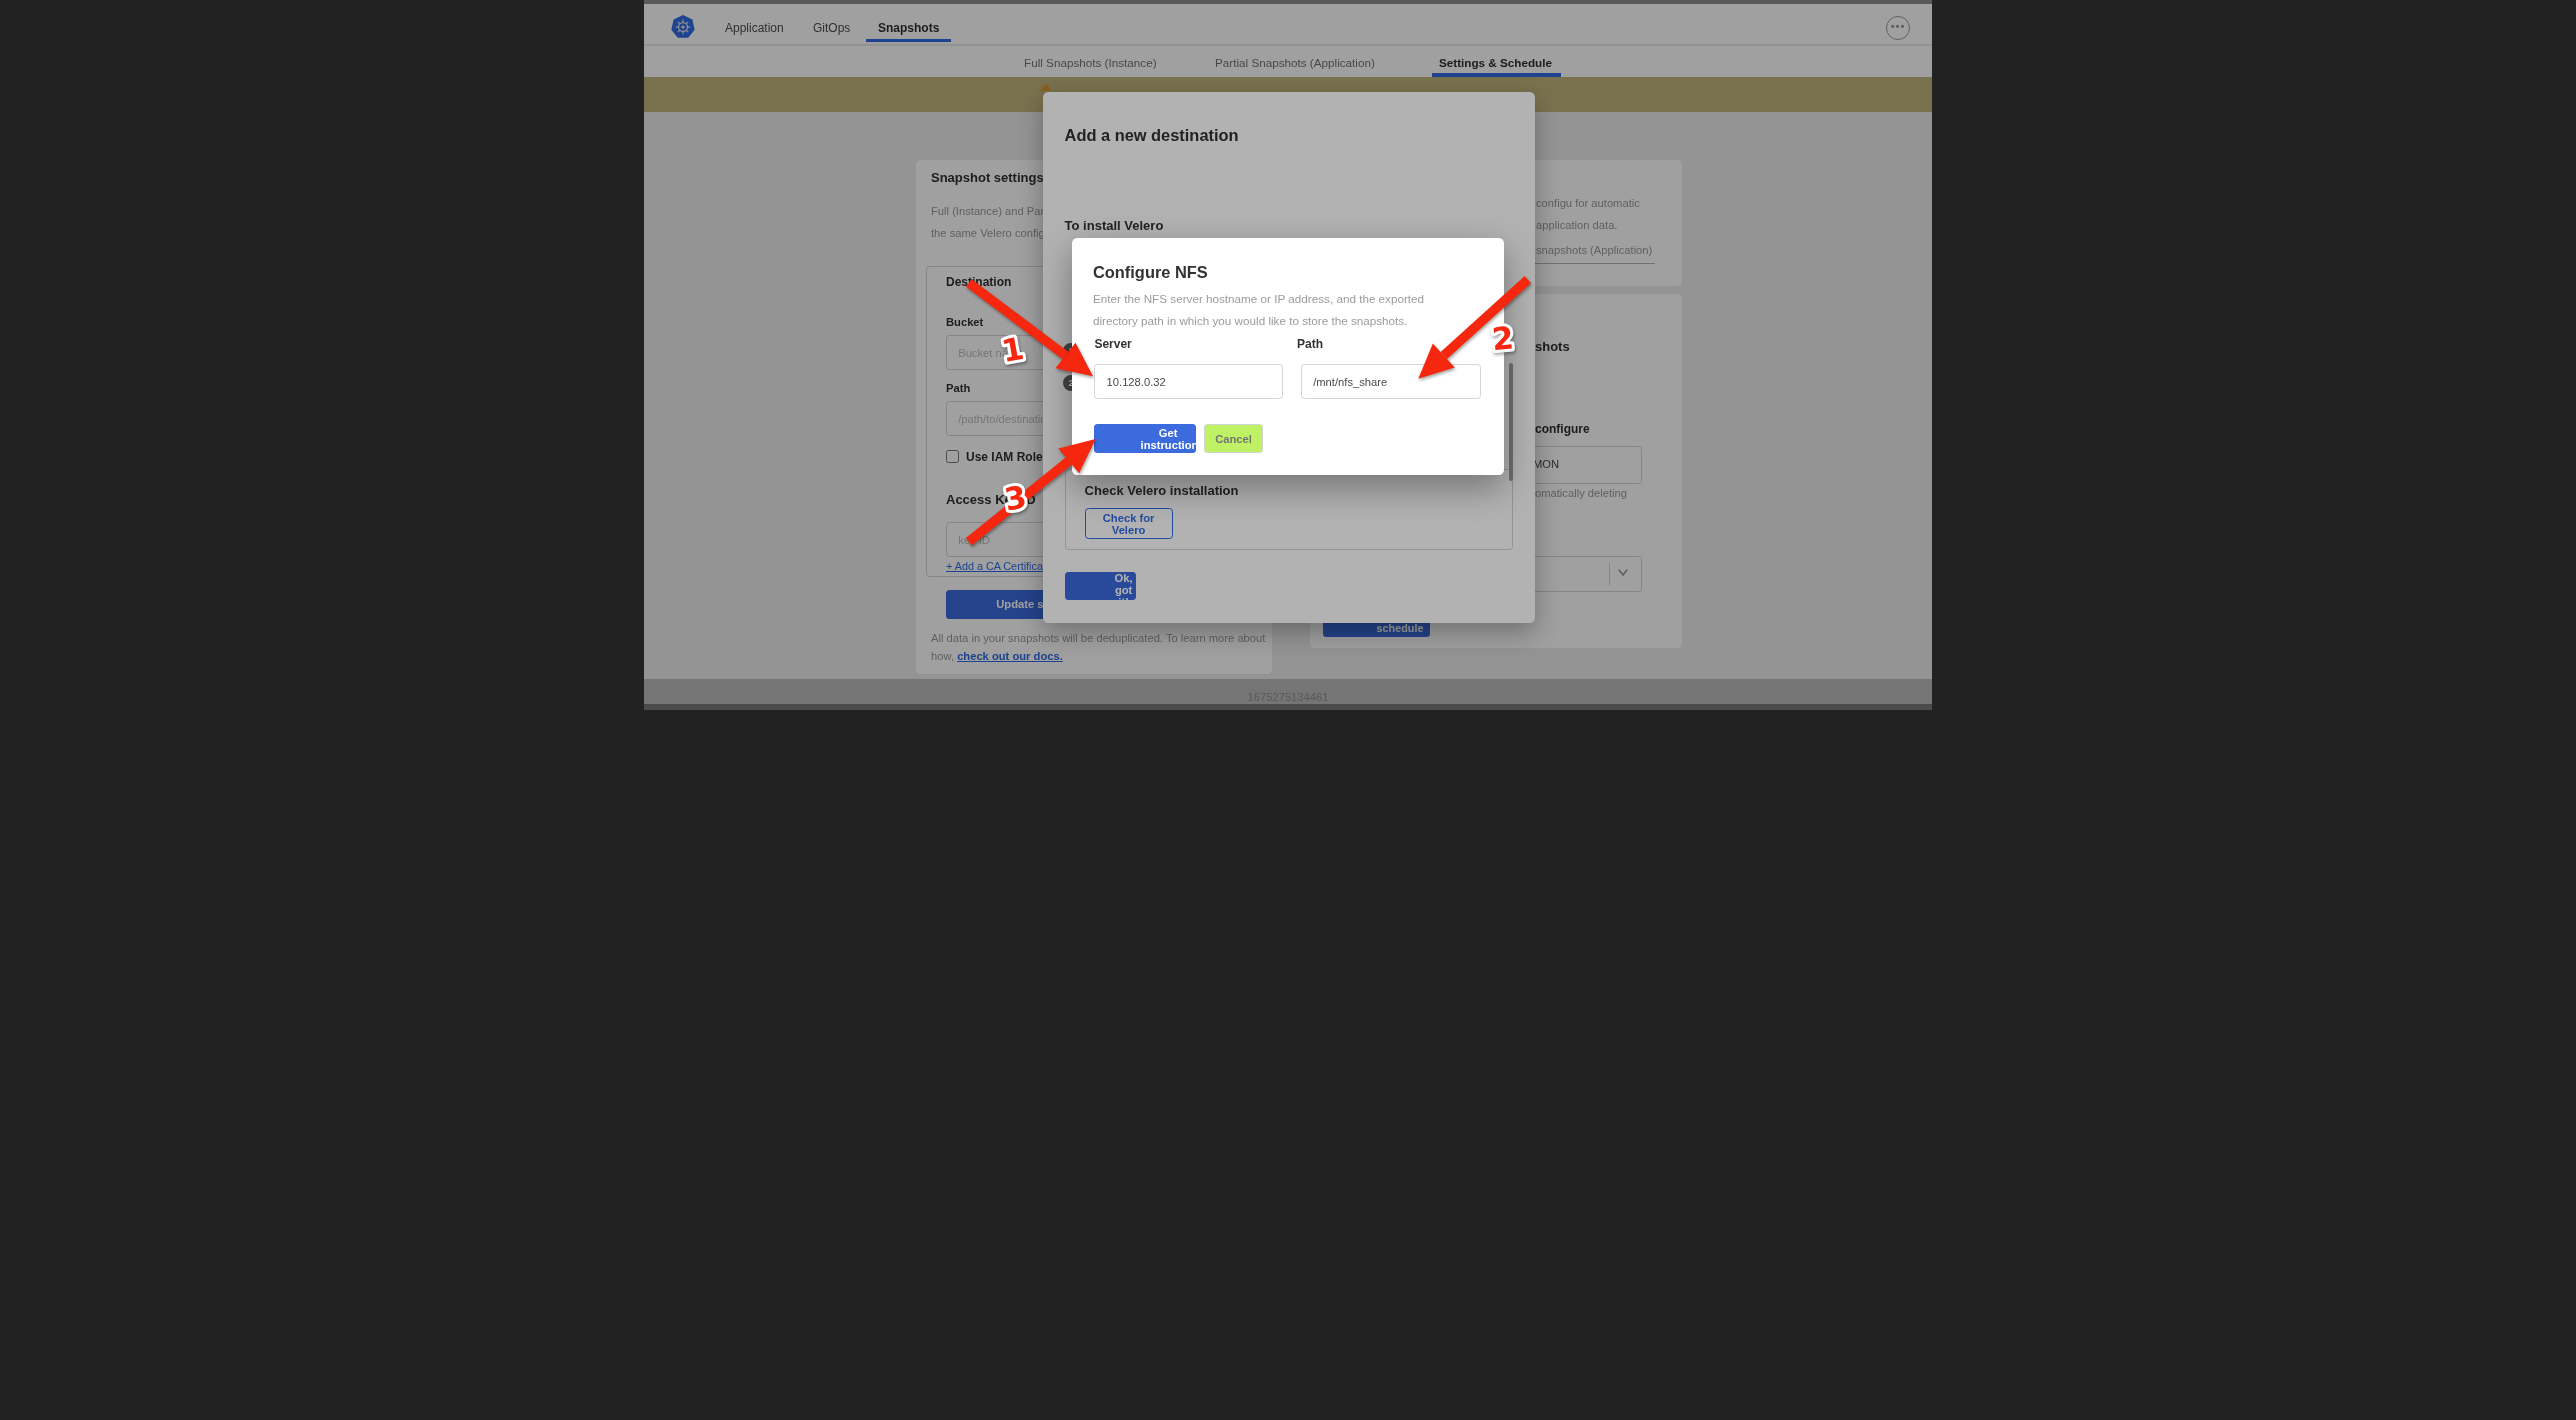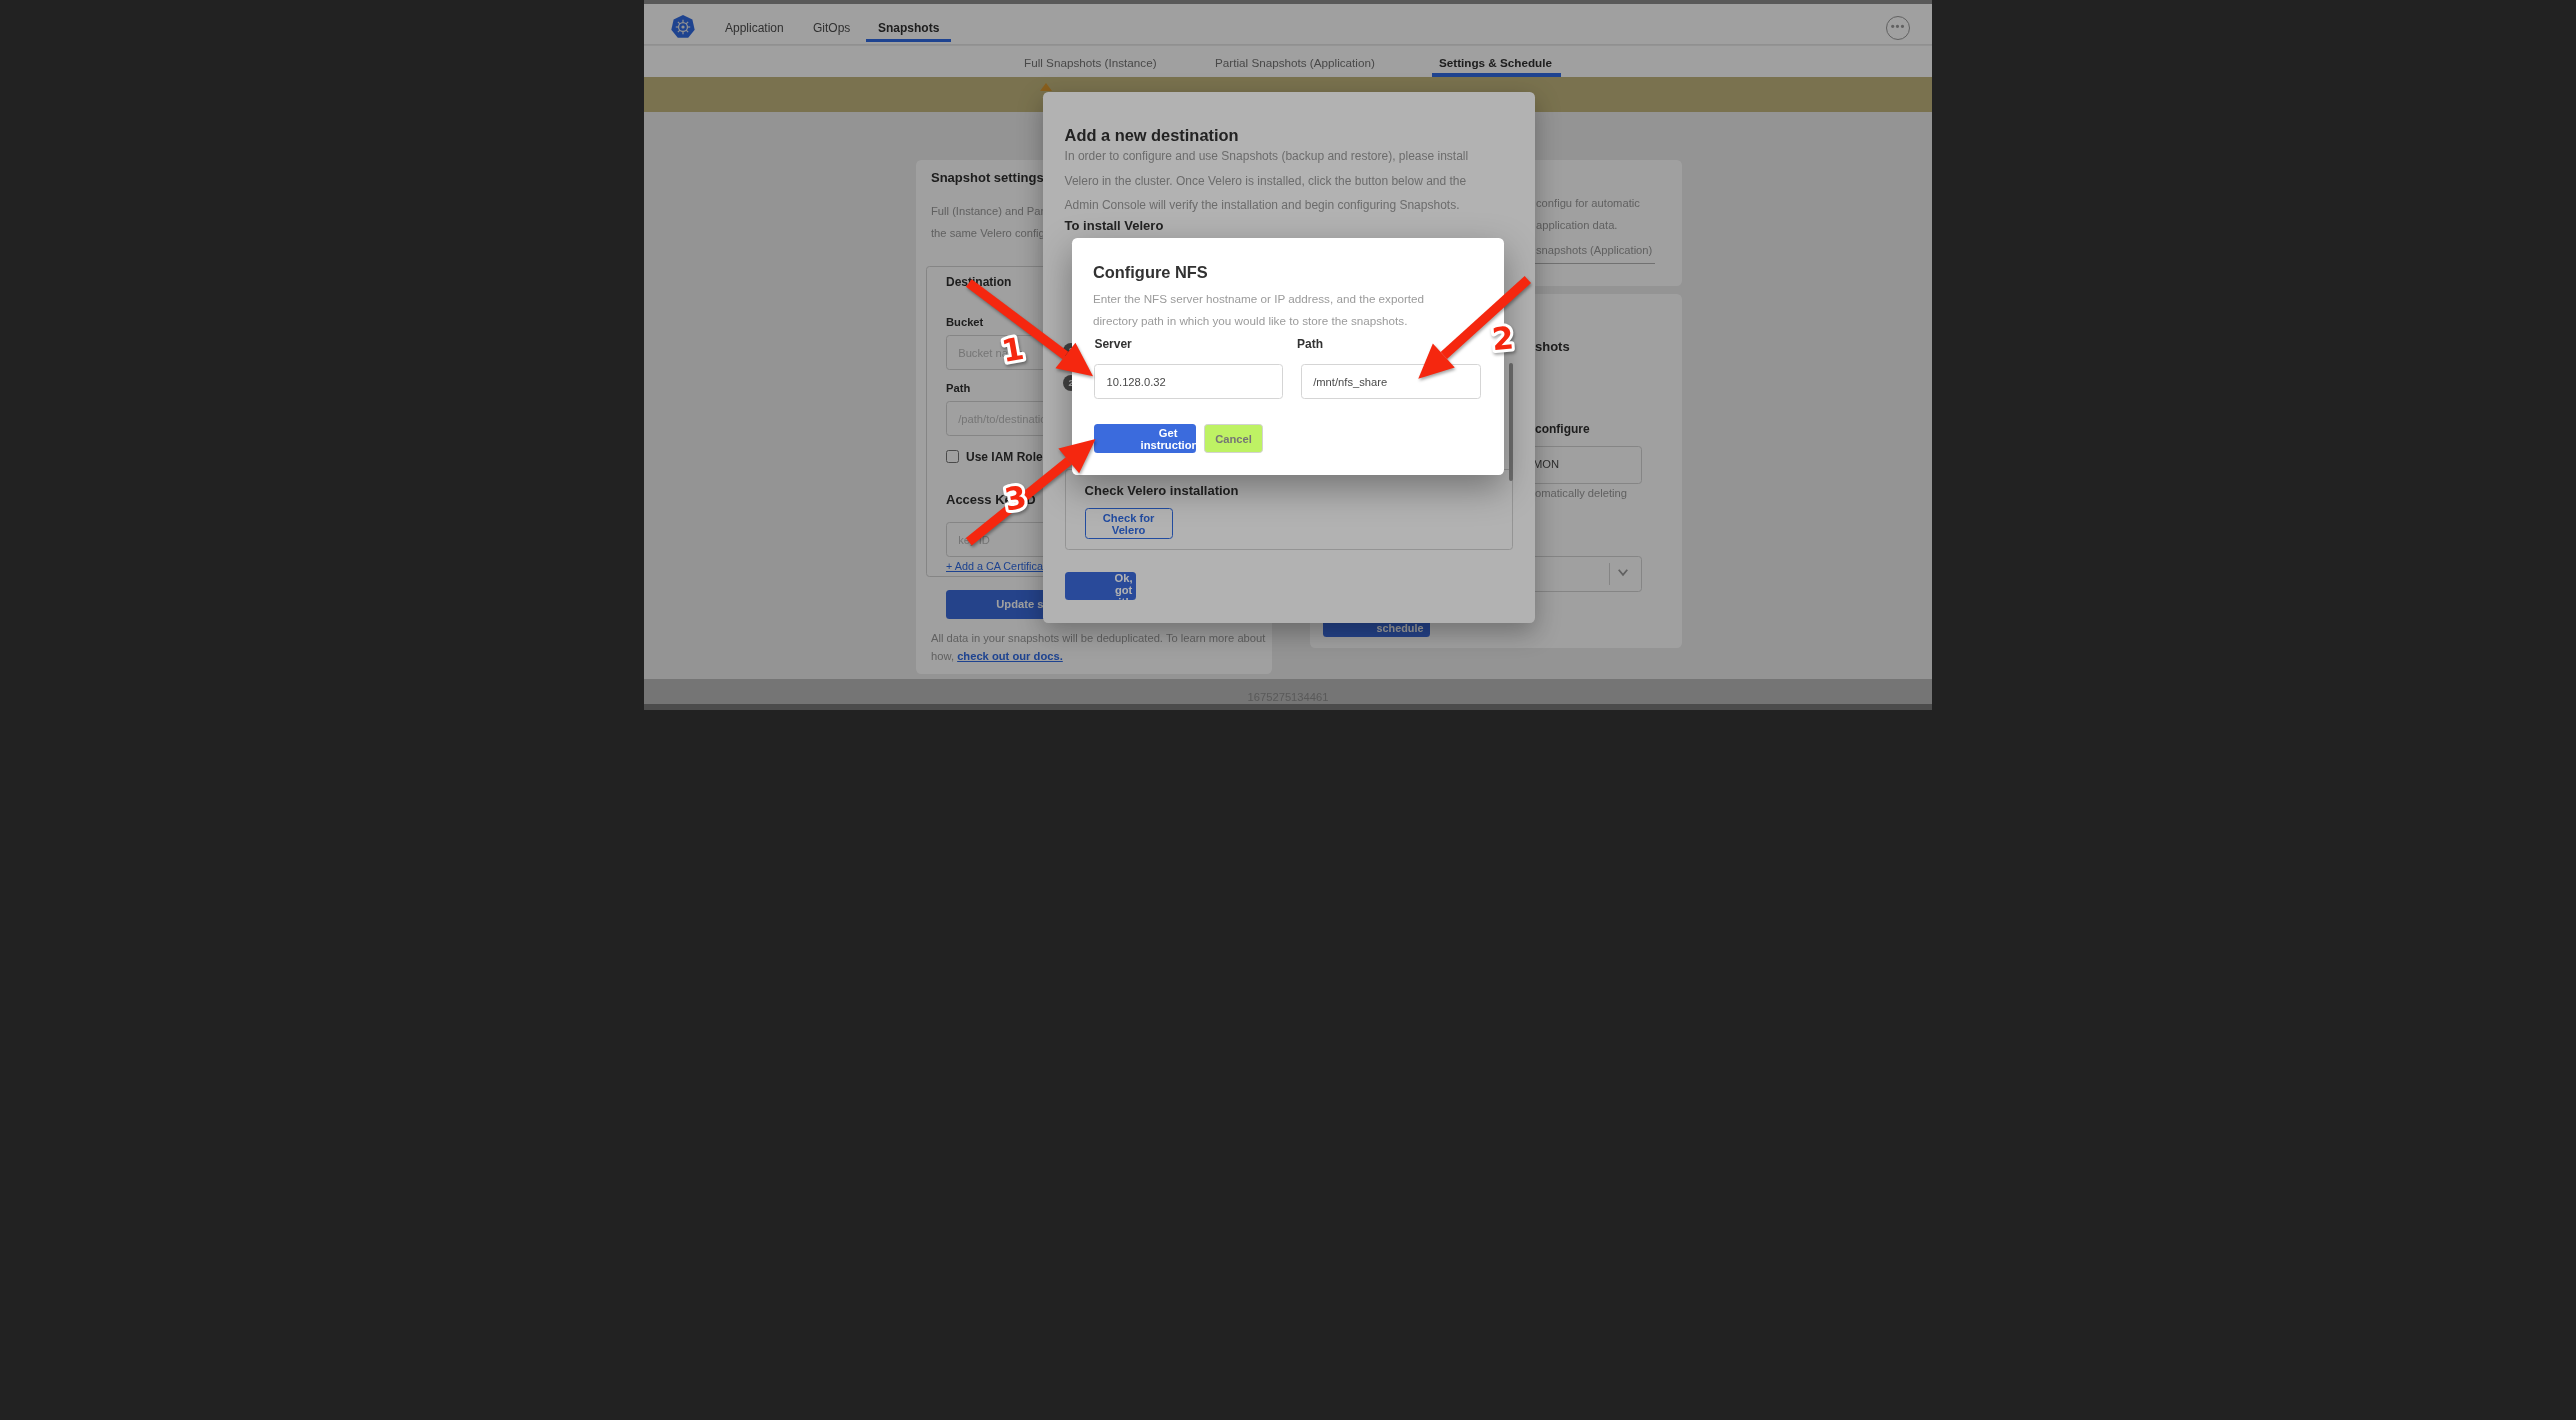--- a/index.html
+++ b/index.html
@@ -154,23 +154,20 @@
   <button class="abs btn-blue" style="left:679px;top:608px;width:107px;height:28.5px;font-size:10.8px">Update schedule</button>
 
   <div class="abs footerband"></div>
   <div class="abs bottomstrip"></div>
   <div class="abs timestamp">1675275134461</div>
 
   <div class="abs overlay1"></div>
 
   <div class="abs modal1">
     <div class="abs m1-title">Add a new destination</div>
-    <div class="abs m1-body">In order to configure and use Snapshots (backup and restore), please install
-Velero in the cluster. Once Velero is installed, click the button below and the
-Admin Console will verify the installation and begin configuring Snapshots.</div>
     <div class="abs m1-install">To install Velero</div>
     <div class="abs step" style="top:251px">1</div>
     <div class="abs step" style="top:283px">2</div>
     <div class="abs check-box">
       <div class="abs check-h">Check Velero installation</div>
       <button class="abs btn-outline">Check for Velero</button>
     </div>
     <button class="abs btn-blue ok-btn">Ok, got it!</button>
     <div class="abs scroll-thumb"></div>
   </div>

